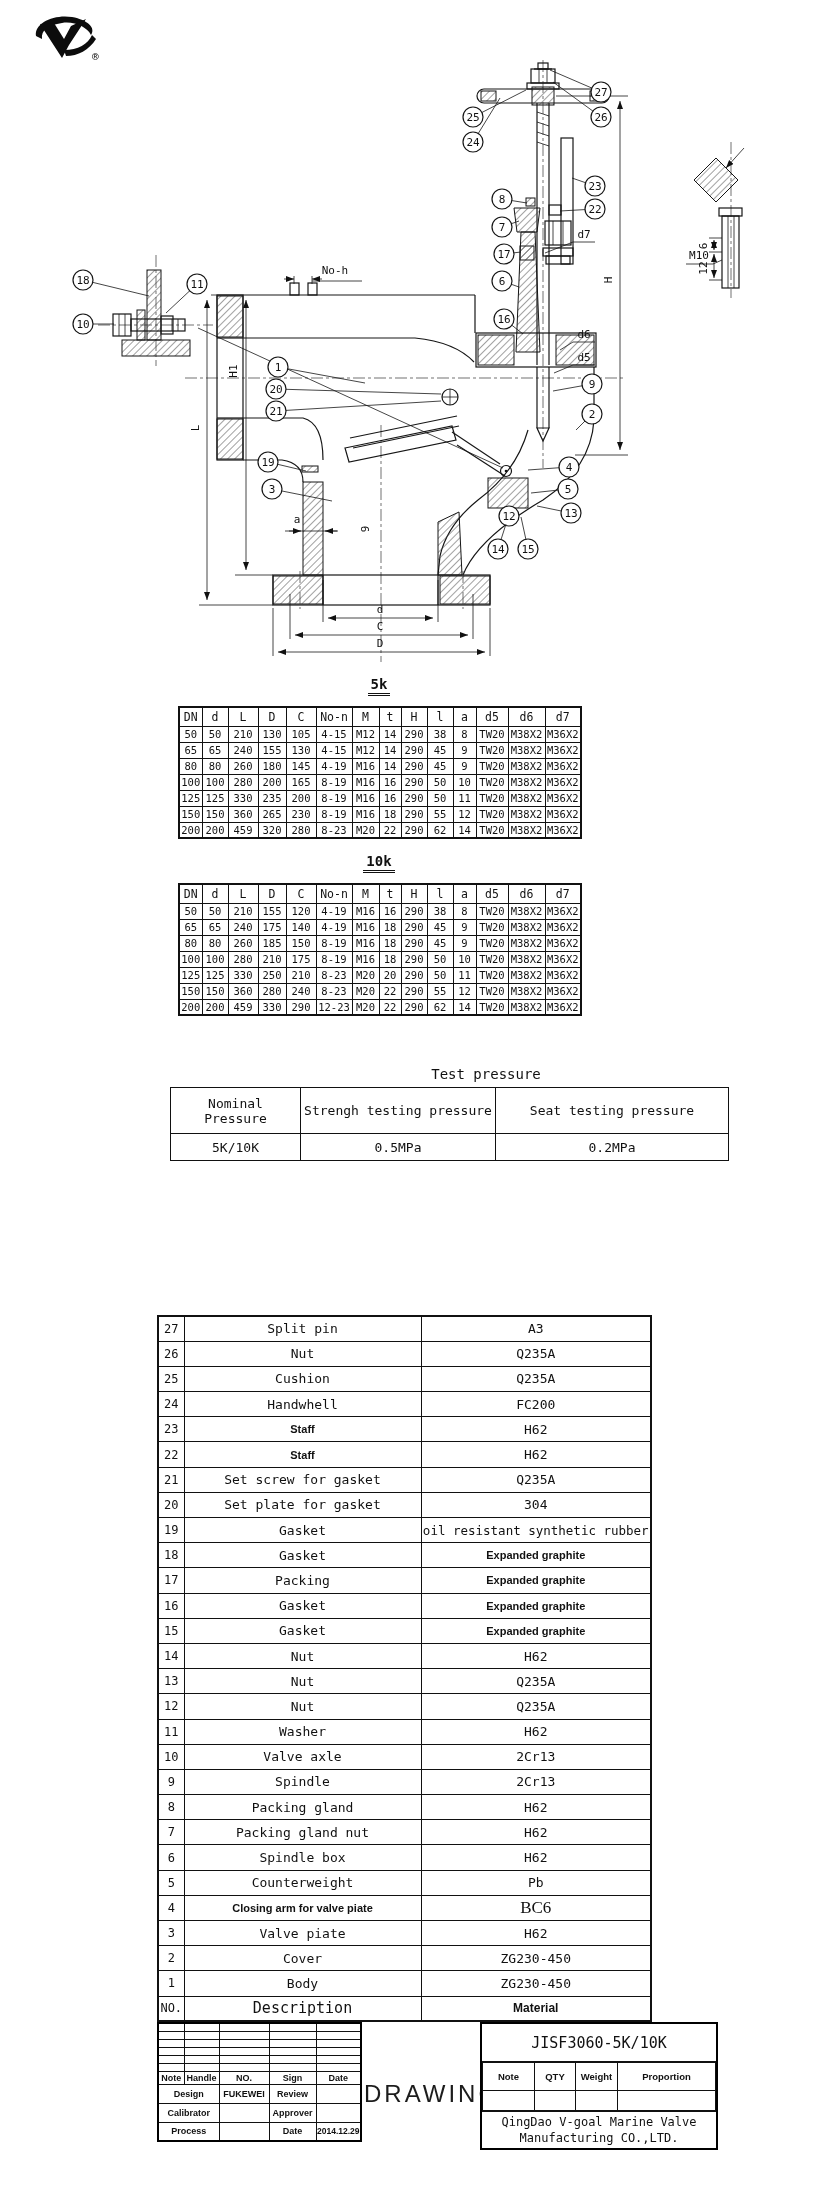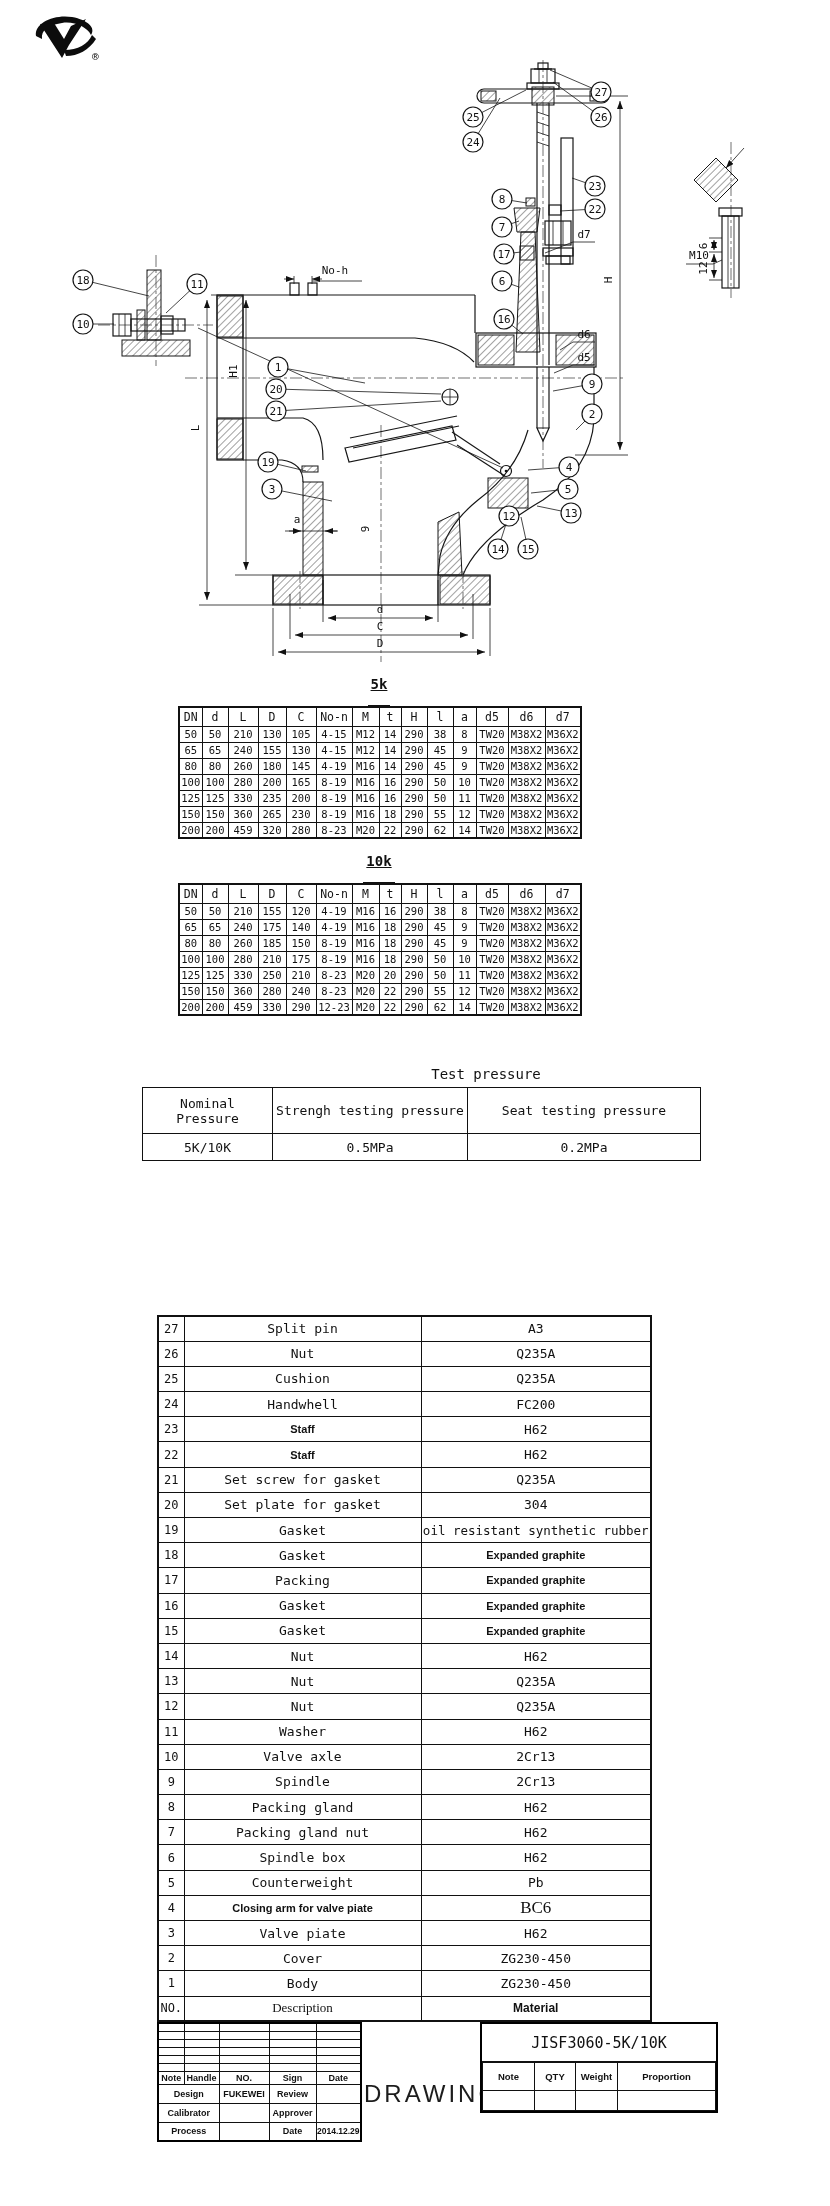--- a/index.html
+++ b/index.html
@@ -17,46 +17,46 @@
   .o { stroke:#161616; stroke-width:1.2; fill:none; }
   .thin { stroke:#161616; stroke-width:0.8; fill:none; }
   .h { fill:url(#hatch); stroke:#161616; stroke-width:1; }
   .cl { stroke:#333; stroke-width:0.7; fill:none; stroke-dasharray:12 3 3 3; }
   .dim { stroke:#161616; stroke-width:0.8; fill:none; }
   .bal { fill:#fff; stroke:#161616; stroke-width:1.2; }
   .baltxt { font:11px "DejaVu Sans Mono", monospace; fill:#111; }
   .dimtxt { font:11px "DejaVu Sans Mono", monospace; fill:#111; }
 
   .tbl-label { position:absolute; width:402px; left:178px; text-align:center; font-size:14px; font-weight:bold; }
-  .tbl-label span { display:inline-block; border-bottom:3px double #111; padding:0 3px 13px 3px;text-decoration:underline; }
+  .tbl-label span { display:inline-block; border-bottom:3px double #111; padding:0 3px 1px 3px; }
   #label-5k { top:676px; }
   #label-10k { top:853px; }
 
   table { border-collapse:collapse; table-layout:fixed; background:#fff; }
   .sizetable { position:absolute; left:178px; border:2px solid #111; }
   #t5k { top:706px; } #t10k { top:883px; }
   .sizetable td { border:1px solid #111; text-align:center; font-size:10.5px; height:16px;
     padding:0; white-space:nowrap; overflow:hidden; }
   .sizetable tr.hd td { height:19px; font-size:11.5px; }
 
   .test-caption { position:absolute; left:272px; top:1066px; width:428px; text-align:center; font-size:14px; }
   #testtbl { position:absolute; left:142px; top:1087px; }
   #testtbl td { border:1px solid #111; text-align:center; font-size:13px; padding:1px 2px; }
   #testtbl tr.hd td { height:46px; }
   #testtbl tr.dat td { height:27px; }
-  #testtbl { border-top:1.5px solid #111; }
+  #testtbl { border-top:1.5px solid #111;margin-left:28px; }
 
   #parts-table { position:absolute; left:157px; top:1315px; border:2px solid #111; }
   #parts-table td { border:1px solid #111; text-align:center; font-size:13px; height:25.2px;
     padding:0; white-space:nowrap; overflow:hidden; }
   #parts-table td.no { font-size:12px; }
   #parts-table td.small { font-size:11px; font-weight:bold; font-family:"Liberation Sans",sans-serif; }
   #parts-table td.long { font-size:12.5px; }
   #parts-table td.serif-big { font-size:17px; font-family:"Liberation Serif",serif;margin-left:32px; }
-  #parts-table tr.ft td.desc { font-size:13px;font-family:Liberation Serif, serif; }
+  #parts-table tr.ft td.desc { font-size:15px; }
   #parts-table tr.ft td.mat { font-size:12px; font-weight:bold; font-family:"Liberation Sans",sans-serif; }
 
   #tb-left { position:absolute; left:157px; top:2022px; border:2px solid #000; }
   #tb-left td { border:1px solid #111; text-align:center; font-family:"Liberation Sans",sans-serif;
     font-size:9px; font-weight:bold; padding:0; white-space:nowrap; overflow:hidden; }
   #tb-left tr.empty td { height:8px; }
   #tb-left tr.hd2 td { height:13px; }
   #tb-left tr.big td { height:19px;margin-left:28px; }
   #tb-left td.date-val { font-size:8.5px; }
 
@@ -972,15 +972,19 @@
         <td>Proportion</td>
       </tr>
       <tr class="re">
         <td></td>
         <td></td>
         <td></td>
         <td></td>
       </tr>
     </tbody>
       </table>
+    <div class="company">
+      <div>QingDao V-goal Marine Valve</div>
+      <div>Manufacturing CO.,LTD.</div>
+    </div>
   </div>
 
 </div>
 
 </body></html>

